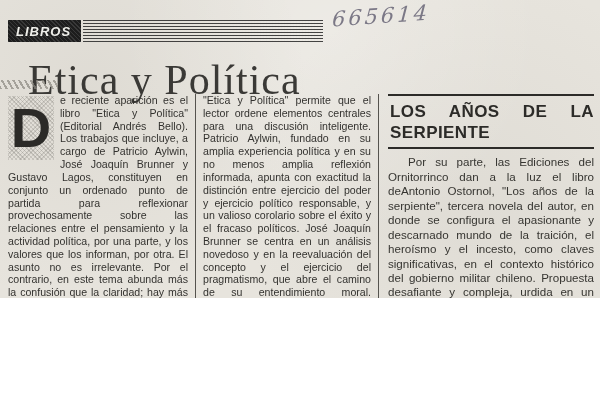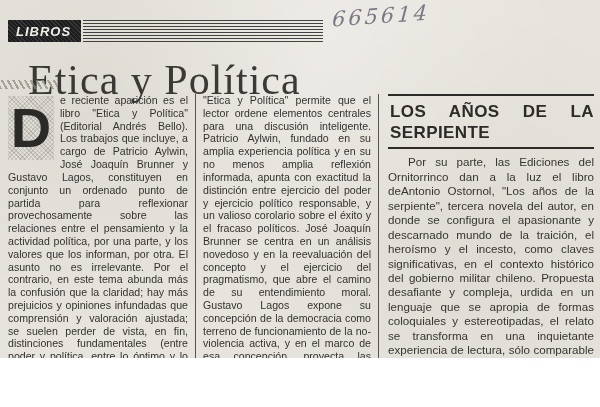--- a/index.html
+++ b/index.html
@@ -1,18 +1,18 @@
 <!DOCTYPE html>
 <html><head>
 <meta charset="utf-8">
 <style>
   html,body{margin:0;padding:0;}
   .page{
     position:relative;
-    width:600px;height:358px;
+    width:600px;height:298px;
     background:
       radial-gradient(circle at 15% 30%, rgba(120,115,105,.08), transparent 40%),
       radial-gradient(circle at 80% 70%, rgba(120,115,105,.07), transparent 45%),
       radial-gradient(circle at 55% 10%, rgba(255,255,255,.25), transparent 50%),
       #e7e4dd;
     overflow:hidden;
     font-family:"Liberation Sans", sans-serif;
     color:#33322f;
   }
   

